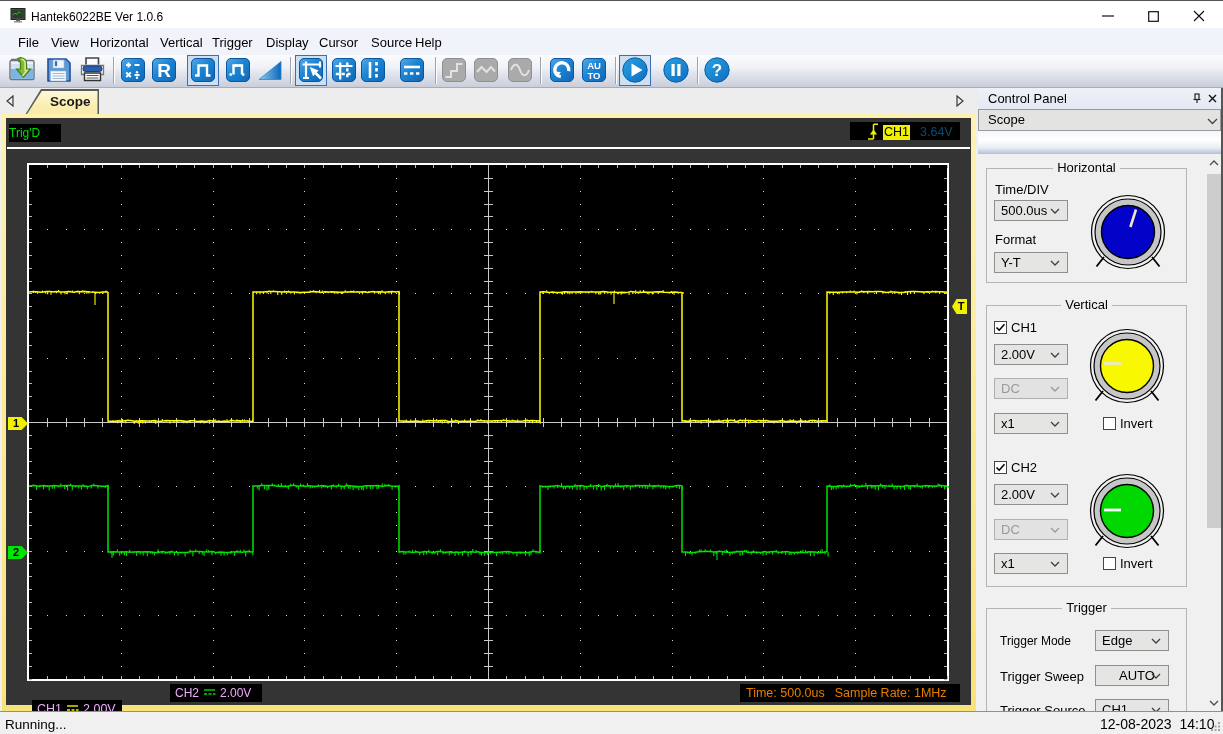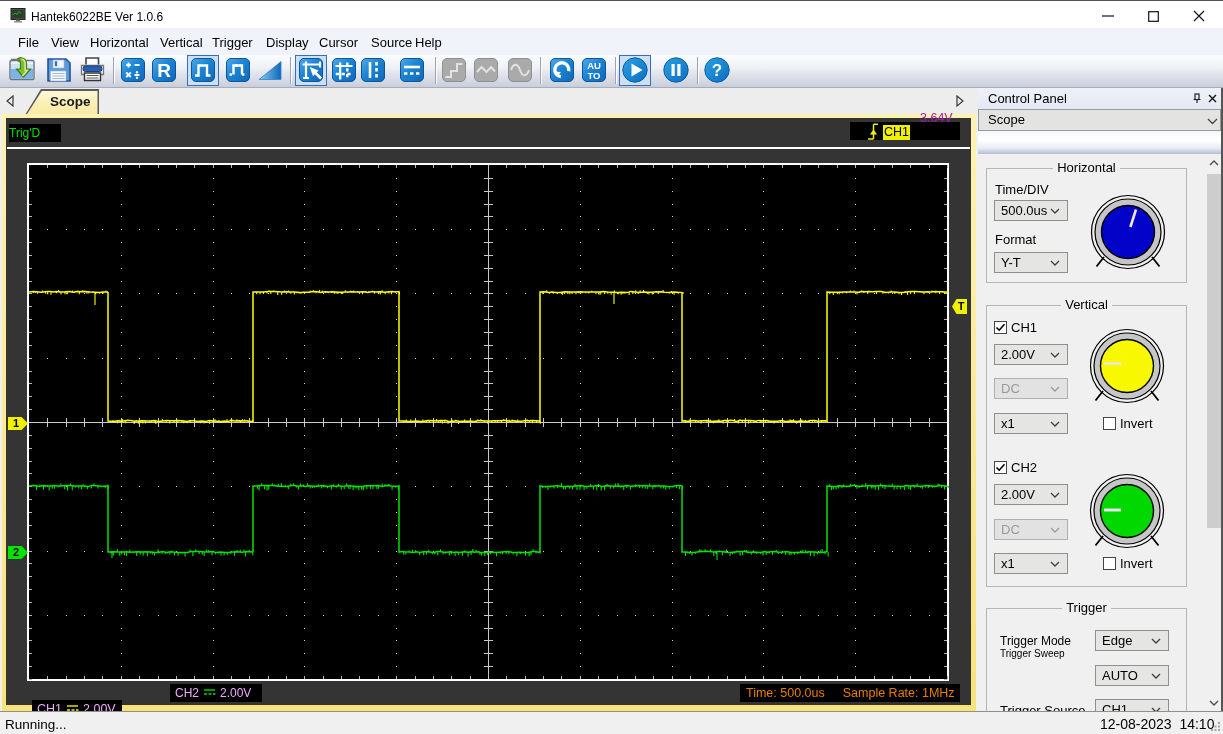--- a/index.html
+++ b/index.html
@@ -184,21 +184,21 @@
 <div class="abs" style="left:2px;top:114px;width:974px;height:596.5px;background:linear-gradient(180deg,#fdf2b2,#f8e27a)"></div>
 <div class="abs" style="left:6px;top:118px;width:965px;height:587px;background:#343434"></div>
 
 <div class="abs" style="left:9px;top:124px;width:52px;height:18px;background:#000;color:#00e000;font-size:12px;line-height:18px;text-align:left">Trig'D</div>
 <div class="abs" style="left:850px;top:122px;width:110px;height:18px;background:#000"></div>
 <svg class="abs" style="left:866px;top:122px" width="13" height="19" viewBox="0 0 13 19">
   <path d="M7.5 2.2 H12 M7.5 2.2 V17 M7.5 17 H2" stroke="#f0f000" stroke-width="1.5" fill="none"></path>
   <path d="M7.5 7.5 l-3.6 5 h7.2 z" fill="#f0f000"></path>
 </svg>
 <div class="abs" style="left:883px;top:125px;width:27px;height:15px;background:#f0f000;color:#000;font-size:12.5px;line-height:15px;text-align:center">CH1</div>
-<div class="abs" style="left:920px;top:111px;color:#a21caf;font-size:12.5px">3.64V</div>
+<div class="abs" style="left:920px;top:125px;color:#0c4a6e;font-size:12.5px">3.64V</div>
 <div class="abs" style="left:7px;top:147px;width:963px;height:2px;background:#fff"></div>
 
 <svg style="position:absolute;left:27px;top:163px" width="922" height="518" viewBox="0 0 922 518">
     <rect x="0" y="0" width="922" height="518" fill="#fff"></rect>
     <rect x="2" y="2" width="918" height="514" fill="#000"></rect>
     <path d="M94 15.5h1M94 28.5h1M94 41.5h1M94 53.5h1M94 66.5h1M94 79.5h1M94 92.5h1M94 105.5h1M94 118.5h1M94 130.5h1M94 143.5h1M94 156.5h1M94 169.5h1M94 182.5h1M94 195.5h1M94 208.5h1M94 220.5h1M94 233.5h1M94 246.5h1M94 259.5h1M94 272.5h1M94 285.5h1M94 298.5h1M94 310.5h1M94 323.5h1M94 336.5h1M94 349.5h1M94 362.5h1M94 375.5h1M94 388.5h1M94 400.5h1M94 413.5h1M94 426.5h1M94 439.5h1M94 452.5h1M94 465.5h1M94 477.5h1M94 490.5h1M94 503.5h1M186 15.5h1M186 28.5h1M186 41.5h1M186 53.5h1M186 66.5h1M186 79.5h1M186 92.5h1M186 105.5h1M186 118.5h1M186 130.5h1M186 143.5h1M186 156.5h1M186 169.5h1M186 182.5h1M186 195.5h1M186 208.5h1M186 220.5h1M186 233.5h1M186 246.5h1M186 259.5h1M186 272.5h1M186 285.5h1M186 298.5h1M186 310.5h1M186 323.5h1M186 336.5h1M186 349.5h1M186 362.5h1M186 375.5h1M186 388.5h1M186 400.5h1M186 413.5h1M186 426.5h1M186 439.5h1M186 452.5h1M186 465.5h1M186 477.5h1M186 490.5h1M186 503.5h1M277 15.5h1M277 28.5h1M277 41.5h1M277 53.5h1M277 66.5h1M277 79.5h1M277 92.5h1M277 105.5h1M277 118.5h1M277 130.5h1M277 143.5h1M277 156.5h1M277 169.5h1M277 182.5h1M277 195.5h1M277 208.5h1M277 220.5h1M277 233.5h1M277 246.5h1M277 259.5h1M277 272.5h1M277 285.5h1M277 298.5h1M277 310.5h1M277 323.5h1M277 336.5h1M277 349.5h1M277 362.5h1M277 375.5h1M277 388.5h1M277 400.5h1M277 413.5h1M277 426.5h1M277 439.5h1M277 452.5h1M277 465.5h1M277 477.5h1M277 490.5h1M277 503.5h1M369 15.5h1M369 28.5h1M369 41.5h1M369 53.5h1M369 66.5h1M369 79.5h1M369 92.5h1M369 105.5h1M369 118.5h1M369 130.5h1M369 143.5h1M369 156.5h1M369 169.5h1M369 182.5h1M369 195.5h1M369 208.5h1M369 220.5h1M369 233.5h1M369 246.5h1M369 259.5h1M369 272.5h1M369 285.5h1M369 298.5h1M369 310.5h1M369 323.5h1M369 336.5h1M369 349.5h1M369 362.5h1M369 375.5h1M369 388.5h1M369 400.5h1M369 413.5h1M369 426.5h1M369 439.5h1M369 452.5h1M369 465.5h1M369 477.5h1M369 490.5h1M369 503.5h1M461 15.5h1M461 28.5h1M461 41.5h1M461 53.5h1M461 66.5h1M461 79.5h1M461 92.5h1M461 105.5h1M461 118.5h1M461 130.5h1M461 143.5h1M461 156.5h1M461 169.5h1M461 182.5h1M461 195.5h1M461 208.5h1M461 220.5h1M461 233.5h1M461 246.5h1M461 259.5h1M461 272.5h1M461 285.5h1M461 298.5h1M461 310.5h1M461 323.5h1M461 336.5h1M461 349.5h1M461 362.5h1M461 375.5h1M461 388.5h1M461 400.5h1M461 413.5h1M461 426.5h1M461 439.5h1M461 452.5h1M461 465.5h1M461 477.5h1M461 490.5h1M461 503.5h1M553 15.5h1M553 28.5h1M553 41.5h1M553 53.5h1M553 66.5h1M553 79.5h1M553 92.5h1M553 105.5h1M553 118.5h1M553 130.5h1M553 143.5h1M553 156.5h1M553 169.5h1M553 182.5h1M553 195.5h1M553 208.5h1M553 220.5h1M553 233.5h1M553 246.5h1M553 259.5h1M553 272.5h1M553 285.5h1M553 298.5h1M553 310.5h1M553 323.5h1M553 336.5h1M553 349.5h1M553 362.5h1M553 375.5h1M553 388.5h1M553 400.5h1M553 413.5h1M553 426.5h1M553 439.5h1M553 452.5h1M553 465.5h1M553 477.5h1M553 490.5h1M553 503.5h1M645 15.5h1M645 28.5h1M645 41.5h1M645 53.5h1M645 66.5h1M645 79.5h1M645 92.5h1M645 105.5h1M645 118.5h1M645 130.5h1M645 143.5h1M645 156.5h1M645 169.5h1M645 182.5h1M645 195.5h1M645 208.5h1M645 220.5h1M645 233.5h1M645 246.5h1M645 259.5h1M645 272.5h1M645 285.5h1M645 298.5h1M645 310.5h1M645 323.5h1M645 336.5h1M645 349.5h1M645 362.5h1M645 375.5h1M645 388.5h1M645 400.5h1M645 413.5h1M645 426.5h1M645 439.5h1M645 452.5h1M645 465.5h1M645 477.5h1M645 490.5h1M645 503.5h1M736 15.5h1M736 28.5h1M736 41.5h1M736 53.5h1M736 66.5h1M736 79.5h1M736 92.5h1M736 105.5h1M736 118.5h1M736 130.5h1M736 143.5h1M736 156.5h1M736 169.5h1M736 182.5h1M736 195.5h1M736 208.5h1M736 220.5h1M736 233.5h1M736 246.5h1M736 259.5h1M736 272.5h1M736 285.5h1M736 298.5h1M736 310.5h1M736 323.5h1M736 336.5h1M736 349.5h1M736 362.5h1M736 375.5h1M736 388.5h1M736 400.5h1M736 413.5h1M736 426.5h1M736 439.5h1M736 452.5h1M736 465.5h1M736 477.5h1M736 490.5h1M736 503.5h1M828 15.5h1M828 28.5h1M828 41.5h1M828 53.5h1M828 66.5h1M828 79.5h1M828 92.5h1M828 105.5h1M828 118.5h1M828 130.5h1M828 143.5h1M828 156.5h1M828 169.5h1M828 182.5h1M828 195.5h1M828 208.5h1M828 220.5h1M828 233.5h1M828 246.5h1M828 259.5h1M828 272.5h1M828 285.5h1M828 298.5h1M828 310.5h1M828 323.5h1M828 336.5h1M828 349.5h1M828 362.5h1M828 375.5h1M828 388.5h1M828 400.5h1M828 413.5h1M828 426.5h1M828 439.5h1M828 452.5h1M828 465.5h1M828 477.5h1M828 490.5h1M828 503.5h1M20 66.5h1M39 66.5h1M57 66.5h1M75 66.5h1M94 66.5h1M112 66.5h1M131 66.5h1M149 66.5h1M167 66.5h1M186 66.5h1M204 66.5h1M222 66.5h1M241 66.5h1M259 66.5h1M277 66.5h1M296 66.5h1M314 66.5h1M332 66.5h1M351 66.5h1M369 66.5h1M388 66.5h1M406 66.5h1M424 66.5h1M443 66.5h1M461 66.5h1M479 66.5h1M498 66.5h1M516 66.5h1M534 66.5h1M553 66.5h1M571 66.5h1M590 66.5h1M608 66.5h1M626 66.5h1M645 66.5h1M663 66.5h1M681 66.5h1M700 66.5h1M718 66.5h1M736 66.5h1M755 66.5h1M773 66.5h1M791 66.5h1M810 66.5h1M828 66.5h1M847 66.5h1M865 66.5h1M883 66.5h1M902 66.5h1M20 130.5h1M39 130.5h1M57 130.5h1M75 130.5h1M94 130.5h1M112 130.5h1M131 130.5h1M149 130.5h1M167 130.5h1M186 130.5h1M204 130.5h1M222 130.5h1M241 130.5h1M259 130.5h1M277 130.5h1M296 130.5h1M314 130.5h1M332 130.5h1M351 130.5h1M369 130.5h1M388 130.5h1M406 130.5h1M424 130.5h1M443 130.5h1M461 130.5h1M479 130.5h1M498 130.5h1M516 130.5h1M534 130.5h1M553 130.5h1M571 130.5h1M590 130.5h1M608 130.5h1M626 130.5h1M645 130.5h1M663 130.5h1M681 130.5h1M700 130.5h1M718 130.5h1M736 130.5h1M755 130.5h1M773 130.5h1M791 130.5h1M810 130.5h1M828 130.5h1M847 130.5h1M865 130.5h1M883 130.5h1M902 130.5h1M20 195.5h1M39 195.5h1M57 195.5h1M75 195.5h1M94 195.5h1M112 195.5h1M131 195.5h1M149 195.5h1M167 195.5h1M186 195.5h1M204 195.5h1M222 195.5h1M241 195.5h1M259 195.5h1M277 195.5h1M296 195.5h1M314 195.5h1M332 195.5h1M351 195.5h1M369 195.5h1M388 195.5h1M406 195.5h1M424 195.5h1M443 195.5h1M461 195.5h1M479 195.5h1M498 195.5h1M516 195.5h1M534 195.5h1M553 195.5h1M571 195.5h1M590 195.5h1M608 195.5h1M626 195.5h1M645 195.5h1M663 195.5h1M681 195.5h1M700 195.5h1M718 195.5h1M736 195.5h1M755 195.5h1M773 195.5h1M791 195.5h1M810 195.5h1M828 195.5h1M847 195.5h1M865 195.5h1M883 195.5h1M902 195.5h1M20 259.5h1M39 259.5h1M57 259.5h1M75 259.5h1M94 259.5h1M112 259.5h1M131 259.5h1M149 259.5h1M167 259.5h1M186 259.5h1M204 259.5h1M222 259.5h1M241 259.5h1M259 259.5h1M277 259.5h1M296 259.5h1M314 259.5h1M332 259.5h1M351 259.5h1M369 259.5h1M388 259.5h1M406 259.5h1M424 259.5h1M443 259.5h1M461 259.5h1M479 259.5h1M498 259.5h1M516 259.5h1M534 259.5h1M553 259.5h1M571 259.5h1M590 259.5h1M608 259.5h1M626 259.5h1M645 259.5h1M663 259.5h1M681 259.5h1M700 259.5h1M718 259.5h1M736 259.5h1M755 259.5h1M773 259.5h1M791 259.5h1M810 259.5h1M828 259.5h1M847 259.5h1M865 259.5h1M883 259.5h1M902 259.5h1M20 323.5h1M39 323.5h1M57 323.5h1M75 323.5h1M94 323.5h1M112 323.5h1M131 323.5h1M149 323.5h1M167 323.5h1M186 323.5h1M204 323.5h1M222 323.5h1M241 323.5h1M259 323.5h1M277 323.5h1M296 323.5h1M314 323.5h1M332 323.5h1M351 323.5h1M369 323.5h1M388 323.5h1M406 323.5h1M424 323.5h1M443 323.5h1M461 323.5h1M479 323.5h1M498 323.5h1M516 323.5h1M534 323.5h1M553 323.5h1M571 323.5h1M590 323.5h1M608 323.5h1M626 323.5h1M645 323.5h1M663 323.5h1M681 323.5h1M700 323.5h1M718 323.5h1M736 323.5h1M755 323.5h1M773 323.5h1M791 323.5h1M810 323.5h1M828 323.5h1M847 323.5h1M865 323.5h1M883 323.5h1M902 323.5h1M20 388.5h1M39 388.5h1M57 388.5h1M75 388.5h1M94 388.5h1M112 388.5h1M131 388.5h1M149 388.5h1M167 388.5h1M186 388.5h1M204 388.5h1M222 388.5h1M241 388.5h1M259 388.5h1M277 388.5h1M296 388.5h1M314 388.5h1M332 388.5h1M351 388.5h1M369 388.5h1M388 388.5h1M406 388.5h1M424 388.5h1M443 388.5h1M461 388.5h1M479 388.5h1M498 388.5h1M516 388.5h1M534 388.5h1M553 388.5h1M571 388.5h1M590 388.5h1M608 388.5h1M626 388.5h1M645 388.5h1M663 388.5h1M681 388.5h1M700 388.5h1M718 388.5h1M736 388.5h1M755 388.5h1M773 388.5h1M791 388.5h1M810 388.5h1M828 388.5h1M847 388.5h1M865 388.5h1M883 388.5h1M902 388.5h1M20 452.5h1M39 452.5h1M57 452.5h1M75 452.5h1M94 452.5h1M112 452.5h1M131 452.5h1M149 452.5h1M167 452.5h1M186 452.5h1M204 452.5h1M222 452.5h1M241 452.5h1M259 452.5h1M277 452.5h1M296 452.5h1M314 452.5h1M332 452.5h1M351 452.5h1M369 452.5h1M388 452.5h1M406 452.5h1M424 452.5h1M443 452.5h1M461 452.5h1M479 452.5h1M498 452.5h1M516 452.5h1M534 452.5h1M553 452.5h1M571 452.5h1M590 452.5h1M608 452.5h1M626 452.5h1M645 452.5h1M663 452.5h1M681 452.5h1M700 452.5h1M718 452.5h1M736 452.5h1M755 452.5h1M773 452.5h1M791 452.5h1M810 452.5h1M828 452.5h1M847 452.5h1M865 452.5h1M883 452.5h1M902 452.5h1" stroke="#d8d8d8" stroke-width="1" fill="none"></path>
     <path d="M20.5 2v3M20.5 516v-3M39.5 2v3M39.5 516v-3M57.5 2v3M57.5 516v-3M75.5 2v3M75.5 516v-3M94.5 2v3M94.5 516v-3M112.5 2v3M112.5 516v-3M131.5 2v3M131.5 516v-3M149.5 2v3M149.5 516v-3M167.5 2v3M167.5 516v-3M186.5 2v3M186.5 516v-3M204.5 2v3M204.5 516v-3M222.5 2v3M222.5 516v-3M241.5 2v3M241.5 516v-3M259.5 2v3M259.5 516v-3M277.5 2v3M277.5 516v-3M296.5 2v3M296.5 516v-3M314.5 2v3M314.5 516v-3M332.5 2v3M332.5 516v-3M351.5 2v3M351.5 516v-3M369.5 2v3M369.5 516v-3M388.5 2v3M388.5 516v-3M406.5 2v3M406.5 516v-3M424.5 2v3M424.5 516v-3M443.5 2v3M443.5 516v-3M461.5 2v3M461.5 516v-3M479.5 2v3M479.5 516v-3M498.5 2v3M498.5 516v-3M516.5 2v3M516.5 516v-3M534.5 2v3M534.5 516v-3M553.5 2v3M553.5 516v-3M571.5 2v3M571.5 516v-3M590.5 2v3M590.5 516v-3M608.5 2v3M608.5 516v-3M626.5 2v3M626.5 516v-3M645.5 2v3M645.5 516v-3M663.5 2v3M663.5 516v-3M681.5 2v3M681.5 516v-3M700.5 2v3M700.5 516v-3M718.5 2v3M718.5 516v-3M736.5 2v3M736.5 516v-3M755.5 2v3M755.5 516v-3M773.5 2v3M773.5 516v-3M791.5 2v3M791.5 516v-3M810.5 2v3M810.5 516v-3M828.5 2v3M828.5 516v-3M847.5 2v3M847.5 516v-3M865.5 2v3M865.5 516v-3M883.5 2v3M883.5 516v-3M902.5 2v3M902.5 516v-3M920.5 2v3M920.5 516v-3M2 15.5h3M920 15.5h-3M2 28.5h3M920 28.5h-3M2 41.5h3M920 41.5h-3M2 53.5h3M920 53.5h-3M2 66.5h3M920 66.5h-3M2 79.5h3M920 79.5h-3M2 92.5h3M920 92.5h-3M2 105.5h3M920 105.5h-3M2 118.5h3M920 118.5h-3M2 130.5h3M920 130.5h-3M2 143.5h3M920 143.5h-3M2 156.5h3M920 156.5h-3M2 169.5h3M920 169.5h-3M2 182.5h3M920 182.5h-3M2 195.5h3M920 195.5h-3M2 208.5h3M920 208.5h-3M2 220.5h3M920 220.5h-3M2 233.5h3M920 233.5h-3M2 246.5h3M920 246.5h-3M2 259.5h3M920 259.5h-3M2 272.5h3M920 272.5h-3M2 285.5h3M920 285.5h-3M2 298.5h3M920 298.5h-3M2 310.5h3M920 310.5h-3M2 323.5h3M920 323.5h-3M2 336.5h3M920 336.5h-3M2 349.5h3M920 349.5h-3M2 362.5h3M920 362.5h-3M2 375.5h3M920 375.5h-3M2 388.5h3M920 388.5h-3M2 400.5h3M920 400.5h-3M2 413.5h3M920 413.5h-3M2 426.5h3M920 426.5h-3M2 439.5h3M920 439.5h-3M2 452.5h3M920 452.5h-3M2 465.5h3M920 465.5h-3M2 477.5h3M920 477.5h-3M2 490.5h3M920 490.5h-3M2 503.5h3M920 503.5h-3M2 516.5h3M920 516.5h-3" stroke="#b4b4b4" stroke-width="1" fill="none"></path>
     <path d="M2 259.5H920M461.5 2V516" stroke="#c8c8c8" stroke-width="1" fill="none"></path>
     <path d="M20.5 255v9M39.5 255v9M57.5 255v9M75.5 255v9M94.5 255v9M112.5 255v9M131.5 255v9M149.5 255v9M167.5 255v9M186.5 255v9M204.5 255v9M222.5 255v9M241.5 255v9M259.5 255v9M277.5 255v9M296.5 255v9M314.5 255v9M332.5 255v9M351.5 255v9M369.5 255v9M388.5 255v9M406.5 255v9M424.5 255v9M443.5 255v9M461.5 255v9M479.5 255v9M498.5 255v9M516.5 255v9M534.5 255v9M553.5 255v9M571.5 255v9M590.5 255v9M608.5 255v9M626.5 255v9M645.5 255v9M663.5 255v9M681.5 255v9M700.5 255v9M718.5 255v9M736.5 255v9M755.5 255v9M773.5 255v9M791.5 255v9M810.5 255v9M828.5 255v9M847.5 255v9M865.5 255v9M883.5 255v9M902.5 255v9M457 15.5h9M457 28.5h9M457 41.5h9M457 53.5h9M457 66.5h9M457 79.5h9M457 92.5h9M457 105.5h9M457 118.5h9M457 130.5h9M457 143.5h9M457 156.5h9M457 169.5h9M457 182.5h9M457 195.5h9M457 208.5h9M457 220.5h9M457 233.5h9M457 246.5h9M457 259.5h9M457 272.5h9M457 285.5h9M457 298.5h9M457 310.5h9M457 323.5h9M457 336.5h9M457 349.5h9M457 362.5h9M457 375.5h9M457 388.5h9M457 400.5h9M457 413.5h9M457 426.5h9M457 439.5h9M457 452.5h9M457 465.5h9M457 477.5h9M457 490.5h9M457 503.5h9" stroke="#c8c8c8" stroke-width="1" fill="none"></path>
     <path d="M2 129L6.4 128.4L9.7 128.7L14.5 129.2L19.6 128.5L23.4 128.4L26.6 129L29.1 128.6L33.6 129.1L36.7 129.1L41.7 128.4L46.6 129.2L50.1 128.6L55.5 128.8L58.3 128.5L63.3 129.1L68.2 129.3L72.3 129.6L76 129.1L81 129.1L81 129.1L81 129L81 258L86.3 258.5L91.3 257.8L94 258.5L99.3 257.5L103.3 257.5L108 258.3L110.9 258L115.1 257.7L120.2 257.9L123.3 258L128 257.6L131.4 258.6L135.9 257.9L140 257.5L143.1 257.8L147.4 257.7L150.6 257.5L154.9 257.7L160.2 258.4L162.9 257.7L167.4 257.7L170.3 258.5L174.5 258L179.3 258.4L182.4 257.5L186.2 257.9L190.1 258.3L194.6 258.6L197.4 257.9L200.9 258.4L204.2 257.6L208 257.9L211.4 257.7L216.6 257.9L221.7 258.1L224.4 258.6L226 258.6L226 258L226 129L230.4 128.9L235.9 129L241.2 128.5L246.6 128.6L252 128.7L254.8 128.9L259.5 128.8L263.8 129L267.5 129.1L270.7 129.3L273.2 129.5L277.4 129.3L282.1 129.2L285.7 128.5L290.2 128.8L293.6 129.4L298.3 128.8L301.7 128.9L305.4 128.8L308.3 128.9L313.6 129.2L318.8 129.1L322.2 129.1L324.7 128.7L328.5 129.1L333 129L336.8 128.7L340.7 129.5L345.6 128.6L348.4 129L352.8 128.8L357.7 129.3L362.2 128.7L365.3 128.4L368.6 129L372 128.5L372 129L372 258L376.6 257.9L381.3 258.6L384.6 258.4L388.7 258L392.6 258.3L395.9 258.4L400.9 257.5L406 257.7L409.9 258.1L413.5 257.4L418.6 257.6L421.7 258.4L425.2 258.5L429.8 257.7L432.4 258.5L435.1 258.3L439.1 258.3L443.7 258.2L447.6 258.4L450.4 257.7L455 257.8L459.2 258L463.3 257.9L468.1 257.8L472.7 257.7L475.9 257.5L479 257.5L483.1 258.3L486.2 257.7L490.1 258.3L495.6 258L498.9 257.5L502 257.7L505 257.4L509.1 257.7L513 258.1L513 258L513 129L517 128.7L522 129.6L525.3 129.1L528.9 129.5L532.9 129.5L538 128.7L542.9 128.9L548.2 129L553.2 128.7L556.6 129.1L562.1 129L565 129L568.5 129.1L572.7 128.9L576.1 128.6L580.7 129.1L583.9 129.3L586.6 129.3L591.2 129.4L594.8 129.2L599.8 129.6L603.8 128.4L607.8 129.1L612.9 129.4L616.7 129L620.6 129.3L624.3 129.2L627.3 129L632.7 128.8L637.3 129.2L642.3 129.4L647.4 128.9L650.8 129.3L655 129.4L655 129L655 258L657.6 257.8L661.4 258.5L666.5 257.5L671.1 258.1L676.5 257.8L680.2 257.6L683 258.4L686.9 258.2L691.3 258.1L693.9 258.3L697.1 257.6L701.3 257.5L706.1 257.6L709.3 258.4L712.8 257.6L718 257.4L723 257.6L725.9 257.7L728.9 258.2L731.5 257.4L736.4 257.7L739.9 257.6L742.5 258.3L746.6 258.3L750.5 258.3L754.6 257.5L758.6 258.5L761.2 258.3L766.3 258L770.2 258.6L772.9 258L776.6 258.2L780.5 258.5L783.3 257.5L787.6 257.5L790.9 258.2L795.1 257.8L800 258L800 258L800 129L804.8 129.2L807.8 129.3L811.8 129.3L816.6 128.9L821.8 129.1L826.3 129.1L831.3 129.2L834.3 128.5L838.1 128.8L841.4 128.5L845.5 128.8L849.3 128.5L854.3 128.5L859.4 129.4L863.8 129L867.6 129.1L872.5 129.5L876.4 129.4L880.8 128.8L884.8 128.6L887.4 128.5L892.6 128.8L897.3 129L900.3 128.7L904.1 128.9L908.2 128.6L911.8 128.7L915.5 128.8L919.8 129.3L920 128.5L920 129" stroke="#ffff00" stroke-width="1.5" fill="none"></path>
@@ -214,21 +214,21 @@
 <div class="abs" style="left:32px;top:700px;width:90px;height:14px;background:#000;color:#f0abfc;font-size:12.5px;line-height:18px">
   <span style="margin-left:5px">CH1</span><svg style="vertical-align:1px;margin:0 4px" width="13" height="8" viewBox="0 0 13 8">
       <path d="M1 2 H12" stroke="#f0f000" stroke-width="1.4"></path>
       <path d="M1 6 h3 M5.5 6 h3 M10 6 h2.5" stroke="#f0f000" stroke-width="1.4"></path>
     </svg>2.00V</div>
 <div class="abs" style="left:170px;top:684px;width:92px;height:18px;background:#000;color:#f0abfc;font-size:12px;line-height:18px">
   <span style="margin-left:5px">CH2</span><svg style="vertical-align:1px;margin:0 4px" width="13" height="8" viewBox="0 0 13 8">
       <path d="M1 2 H12" stroke="#00d800" stroke-width="1.4"></path>
       <path d="M1 6 h3 M5.5 6 h3 M10 6 h2.5" stroke="#00d800" stroke-width="1.4"></path>
     </svg>2.00V</div>
-<div class="abs" style="left:740px;top:684px;width:220px;height:18px;background:#000;color:#e87e00;font-size:12.5px;line-height:18px"><span style="margin-left:6px">Time: 500.0us</span><span style="margin-left:18px">Sample Rate: 1MHz</span></div>
+<div class="abs" style="left:740px;top:684px;width:220px;height:18px;background:#000;color:#e87e00;font-size:12.5px;line-height:18px"><span style="margin-left:6px">Time: 500.0us</span><span style="margin-left:10px">Sample Rate: 1MHz</span></div>
 
 <div class="abs" style="left:978px;top:88px;width:245px;height:623px;background:#f0f0f0;border-right:2px solid #555;box-sizing:border-box"></div>
 <div class="abs" style="left:978px;top:88px;width:243px;height:37px;background:linear-gradient(180deg,#eef1f8,#dde2ef)">
   <span class="abs" style="left:10px;top:3px;font-size:13px;color:#000">Control Panel</span>
   <svg class="abs" style="left:214px;top:5px" width="10" height="11" viewBox="0 0 10 11">
       <rect x="3" y="1" width="4" height="5.5" fill="none" stroke="#222" stroke-width="1.2"></rect>
       <path d="M1.5 6.5 h7 M5 6.5 v3.5" stroke="#222" stroke-width="1.2"></path>
     </svg>
   <svg class="abs" style="left:230px;top:6px" width="9" height="9" viewBox="0 0 9 9">
       <path d="M1 1 L8 8 M8 1 L1 8" stroke="#111" stroke-width="1.4"></path>
@@ -309,22 +309,22 @@
     <circle cx="50" cy="48" r="26.5" fill="#00d800" stroke="#000" stroke-width="1.4"></circle>
     <path d="M27 47 H44" stroke="#fff" stroke-width="2.8" fill="none"></path>
   </svg>
 
 <div style="position:absolute;left:986px;top:608px;width:201px;height:140px;border:1px solid #b5b5b5;box-sizing:border-box"></div>
 <div style="position:absolute;left:986px;top:600px;width:201px;text-align:center;font-size:13px"><span style="background:#f0f0f0;padding:0 4px">Trigger</span></div>
 <div class="abs" style="left:1000px;top:634px;font-size:12px">Trigger Mode</div>
 <div style="position:absolute;left:1095px;top:630px;width:74px;height:21px;border:1px solid #8f8f8f;background:#e5e5e3;box-sizing:border-box;font-size:13px;color:#000;line-height:19px;padding-left:6px">Edge<svg style="position:absolute;right:7px;top:7px" width="10" height="6" viewBox="0 0 10 6">
       <path d="M1 1 L5 5 L9 1" stroke="#404040" stroke-width="1.3" fill="none"></path>
     </svg></div>
-<div class="abs" style="left:1000px;top:648px;font-size:10px">Trigger Sweep</div>
-<div style="position:absolute;left:1095px;top:665px;width:74px;height:21px;border:1px solid #8f8f8f;background:#e5e5e3;box-sizing:border-box;font-size:13px;color:#000;line-height:19px;padding-left:6px">AUTO<svg style="position:absolute;right:7px;top:7px" width="10" height="6" viewBox="0 0 10 6">
+<div class="abs" style="left:1000px;top:669px;font-size:13px">Trigger Sweep</div>
+<div style="position:absolute;left:1095px;top:665px;width:74px;height:21px;border:1px solid #8f8f8f;background:#e5e5e3;box-sizing:border-box;font-size:13px;color:#000;line-height:19px;padding-left:23px">AUTO<svg style="position:absolute;right:7px;top:7px" width="10" height="6" viewBox="0 0 10 6">
       <path d="M1 1 L5 5 L9 1" stroke="#404040" stroke-width="1.3" fill="none"></path>
     </svg></div>
 <div class="abs" style="left:1000px;top:703px;font-size:13px">Trigger Source</div>
 <div style="position:absolute;left:1095px;top:699px;width:74px;height:21px;border:1px solid #8f8f8f;background:#e5e5e3;box-sizing:border-box;font-size:13px;color:#000;line-height:19px;padding-left:6px">CH1<svg style="position:absolute;right:7px;top:7px" width="10" height="6" viewBox="0 0 10 6">
       <path d="M1 1 L5 5 L9 1" stroke="#404040" stroke-width="1.3" fill="none"></path>
     </svg></div>
 
 <div class="abs" style="left:1206px;top:154px;width:15px;height:557px;background:#f0f0f0"></div>
 <svg class="abs" style="left:1209px;top:160px" width="10" height="6" viewBox="0 0 10 6">
     <path d="M1 5 L5 1 L9 5" stroke="#505050" stroke-width="1.4" fill="none"></path>

